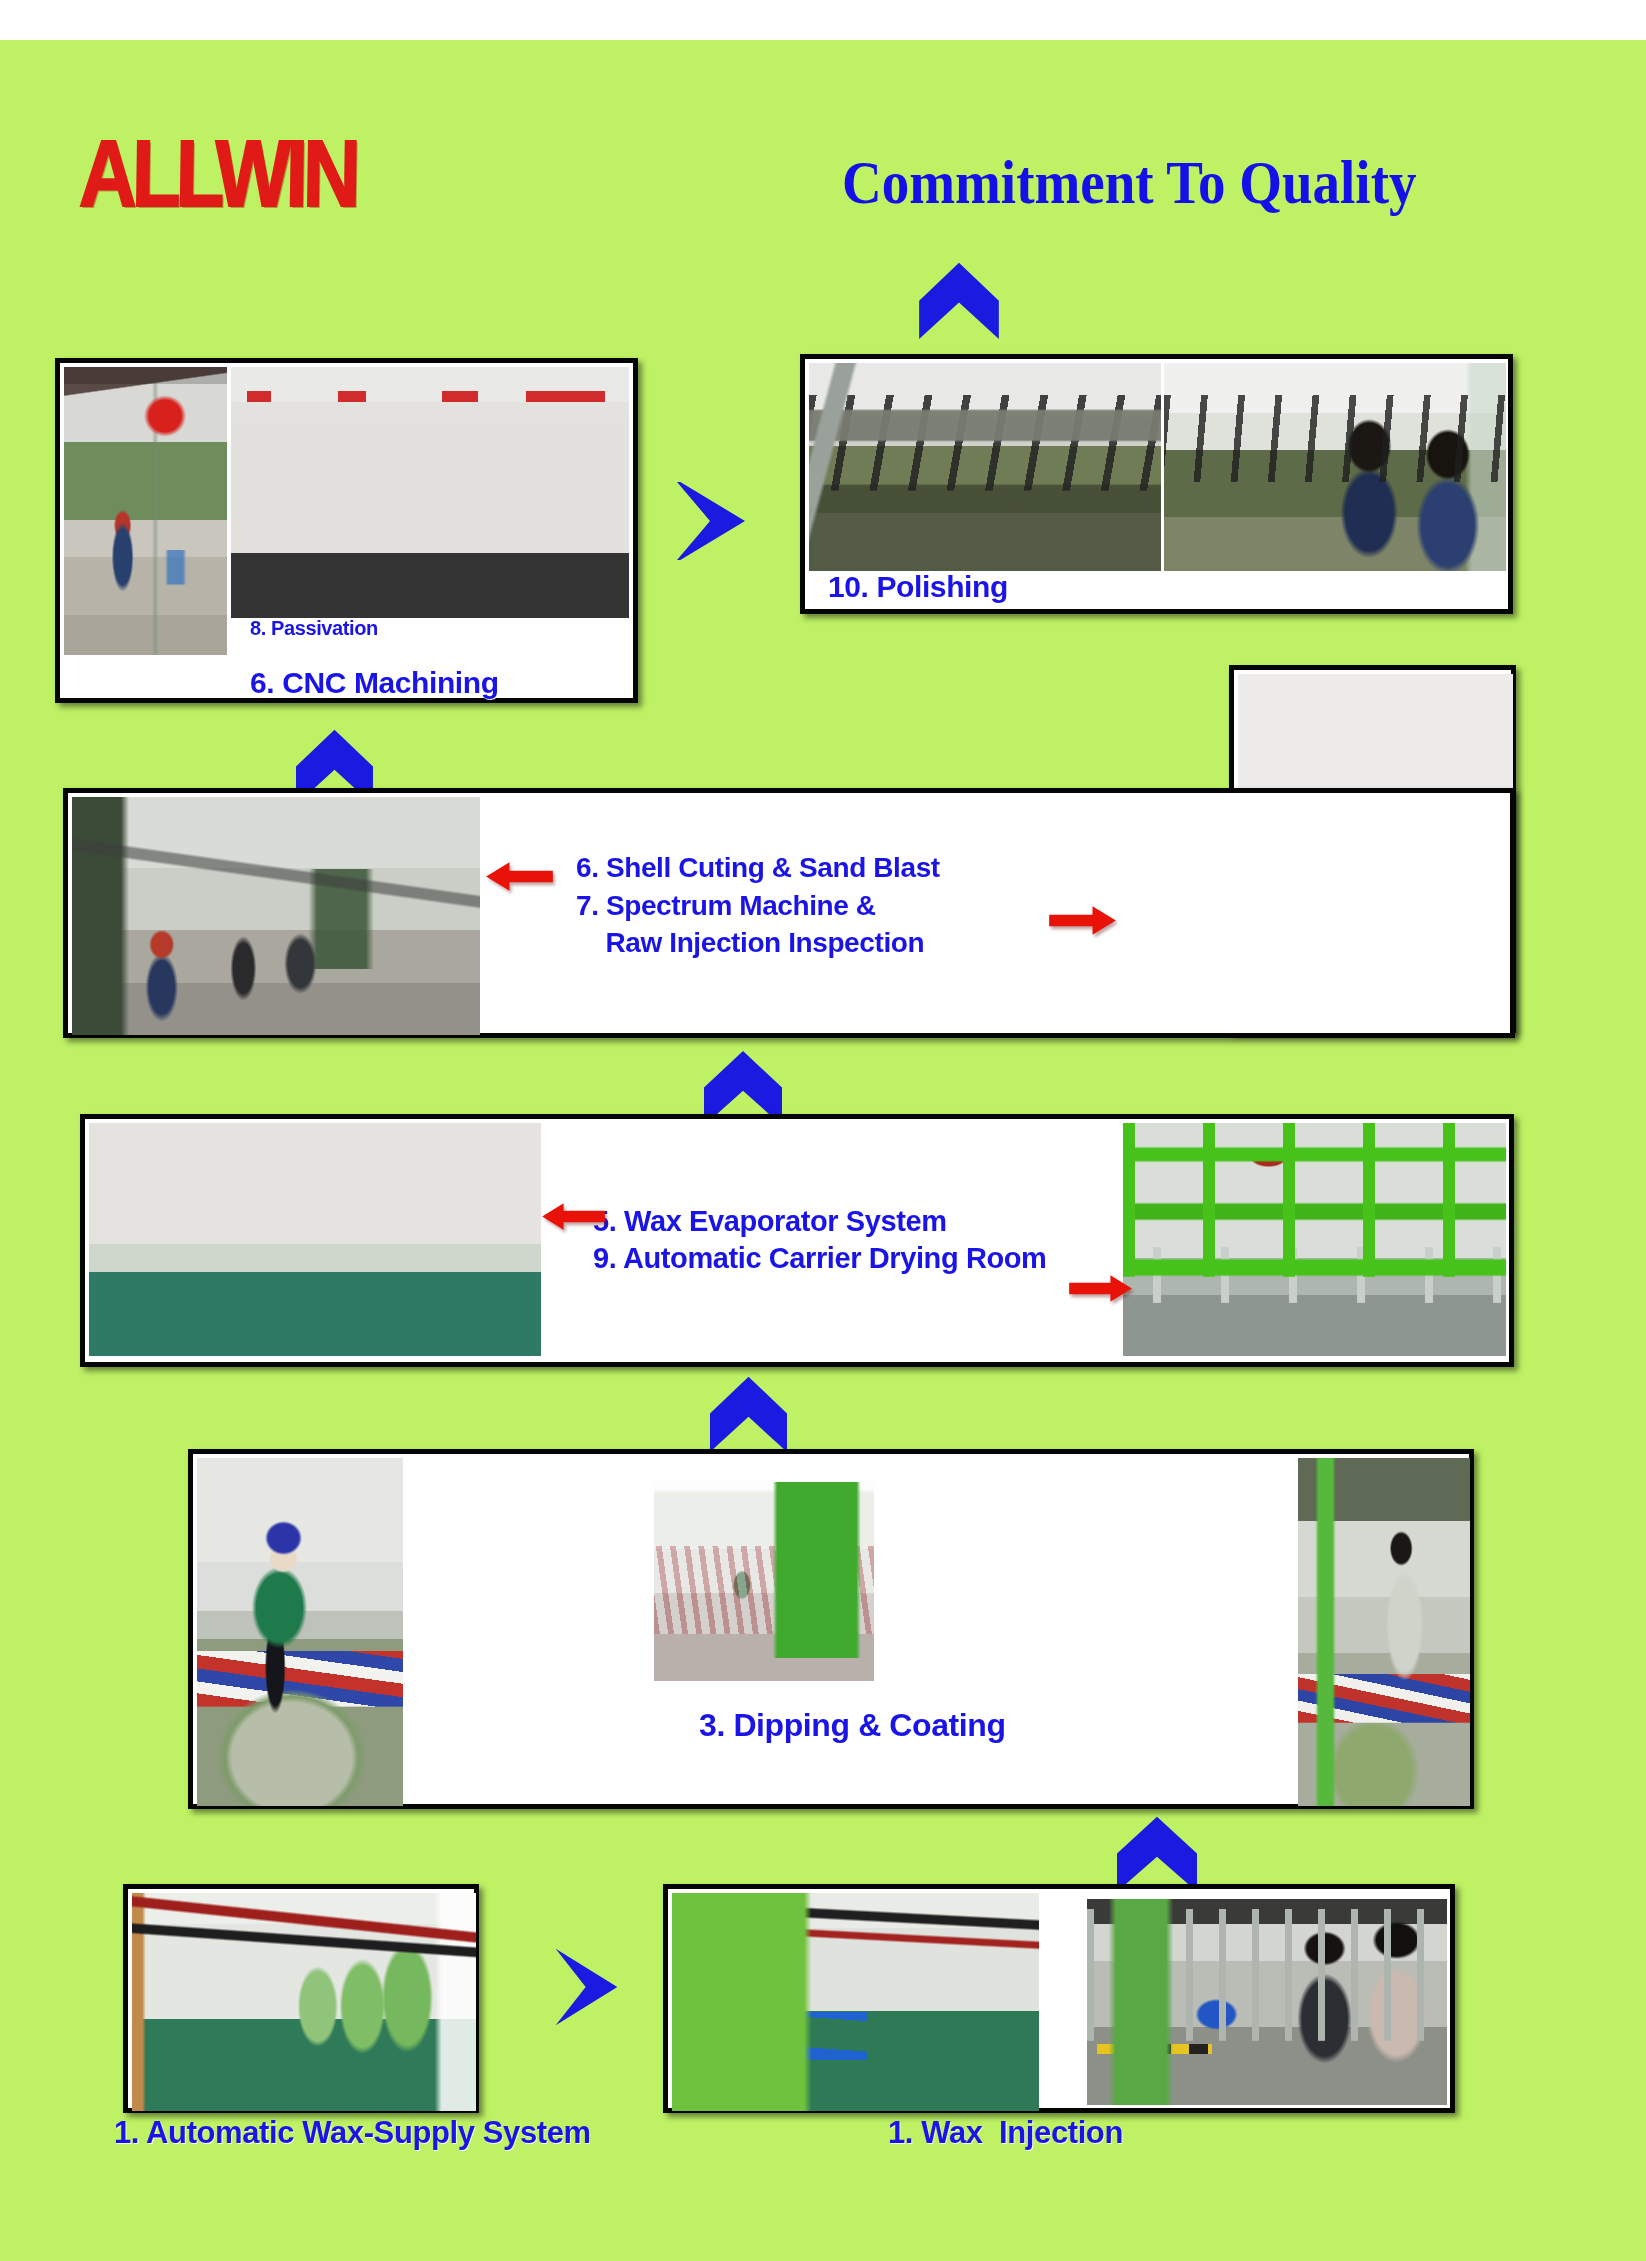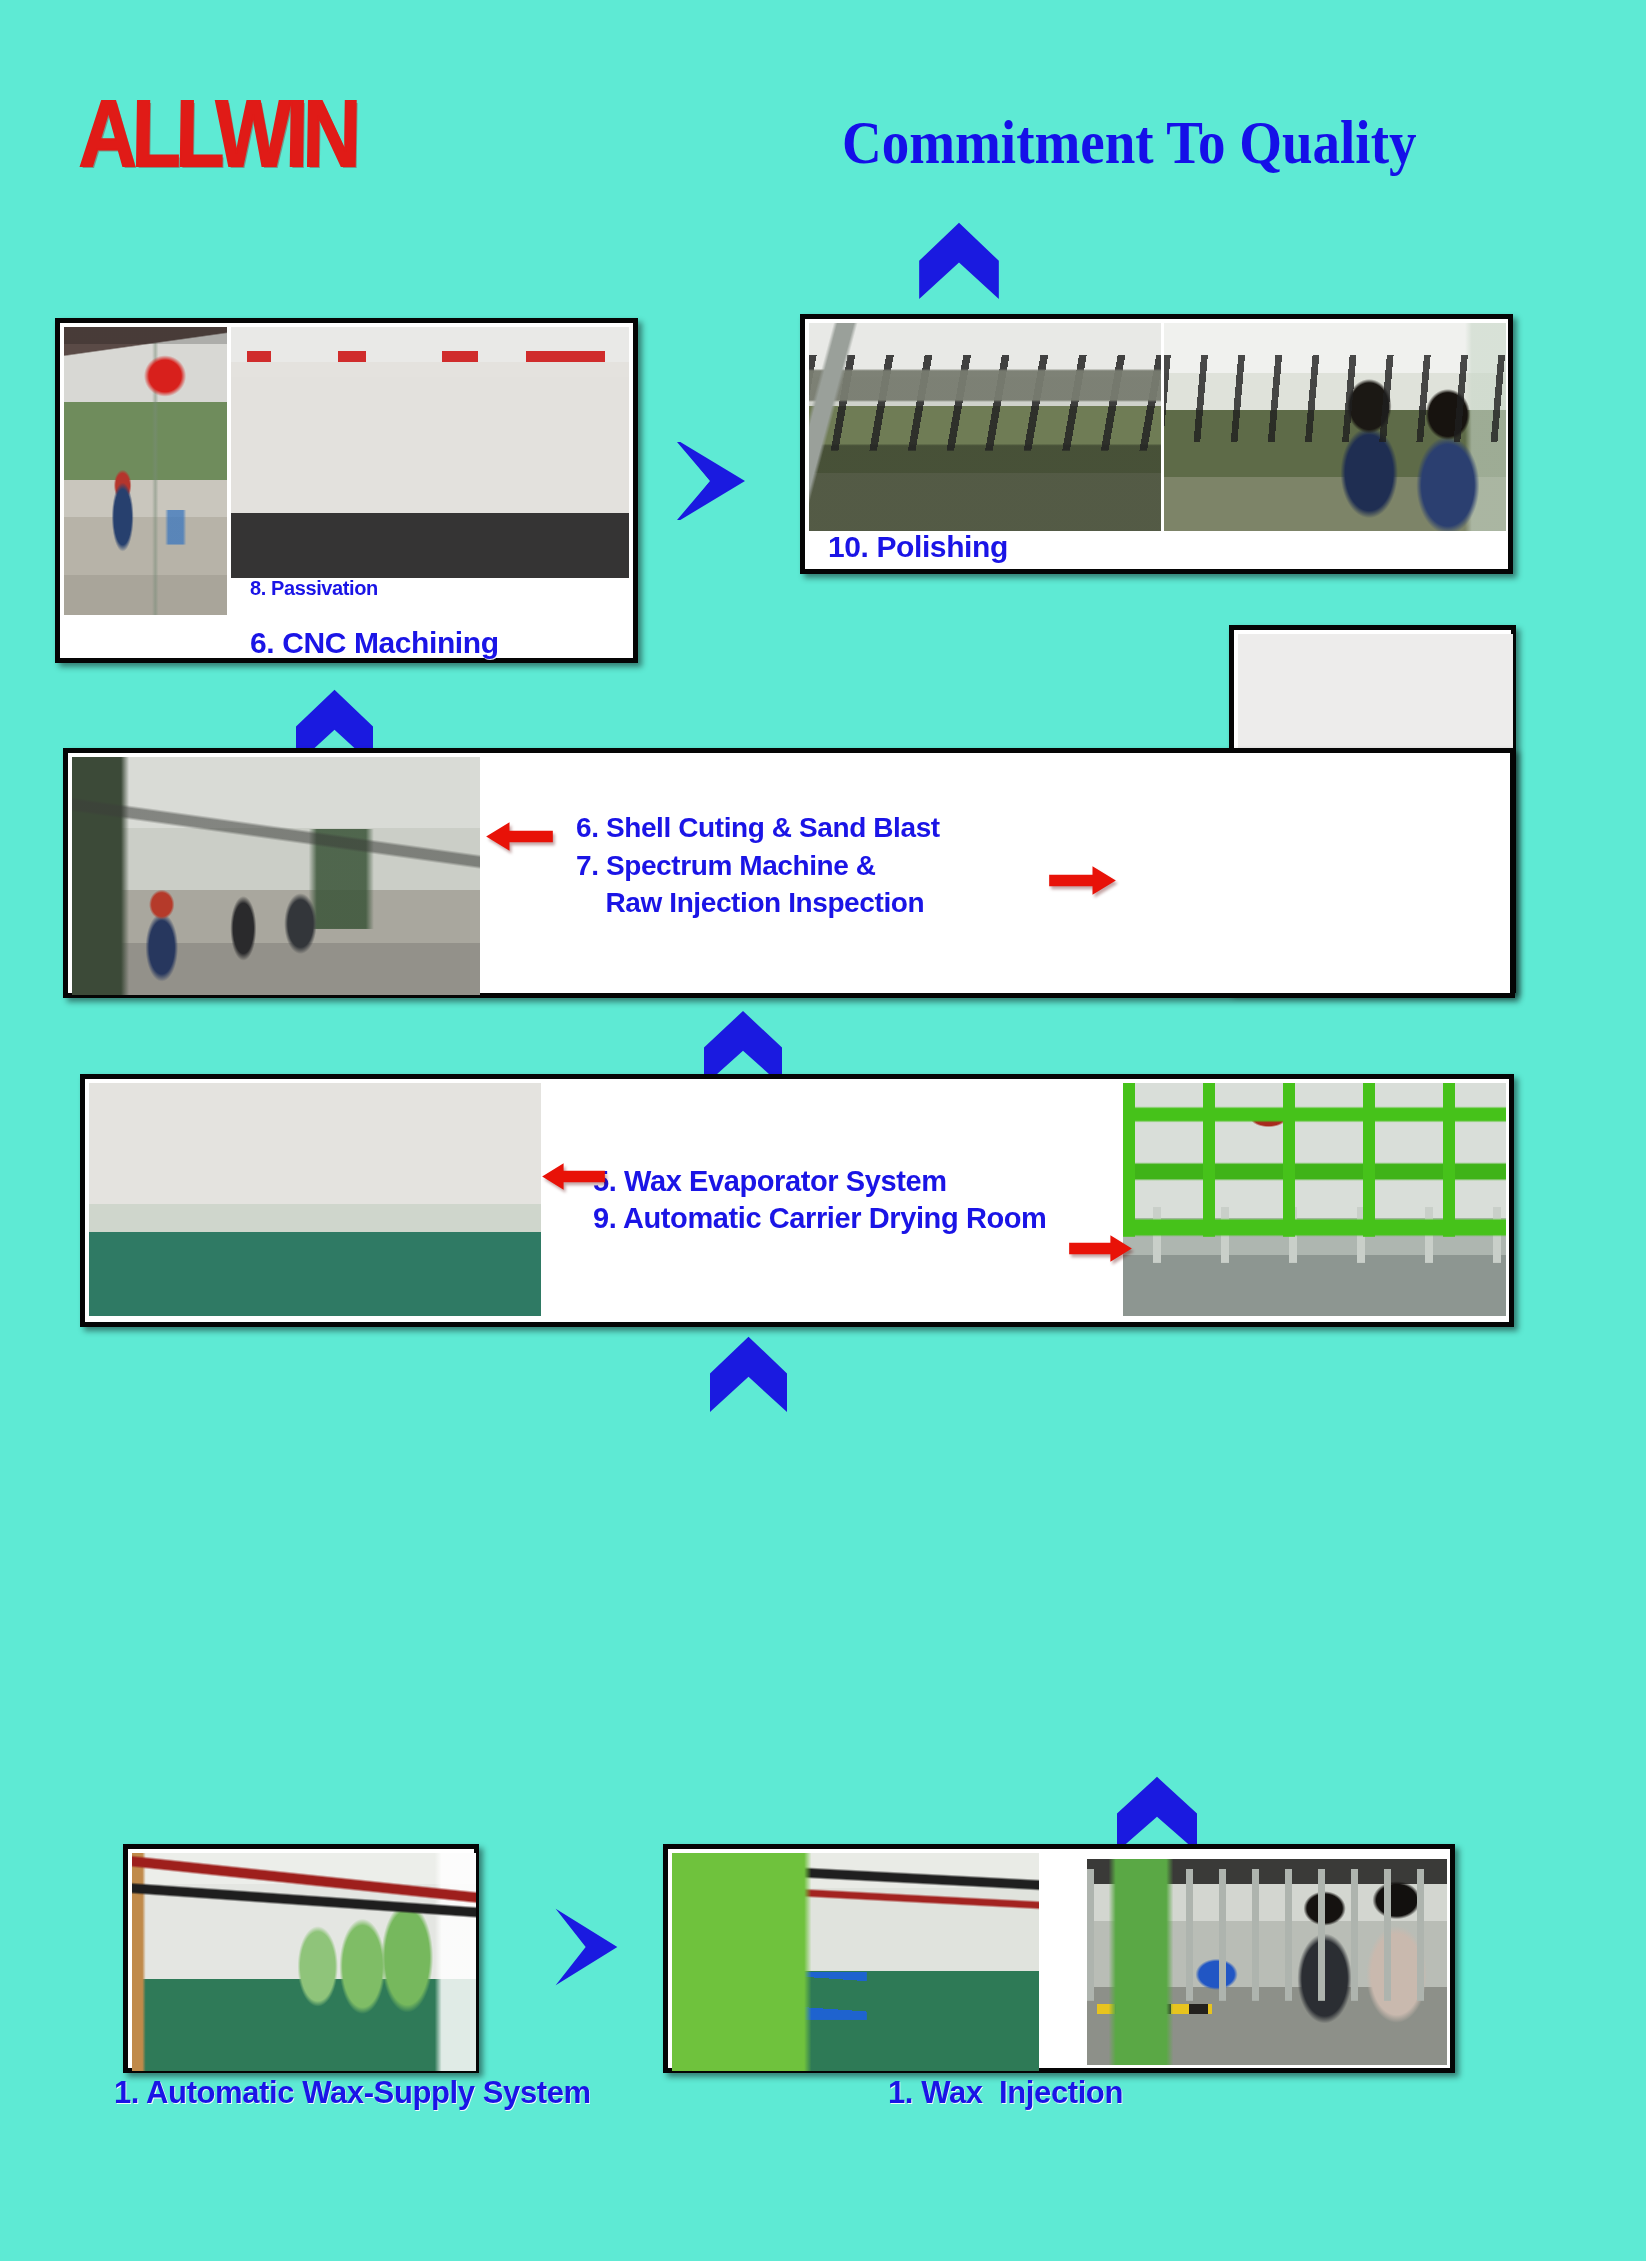--- a/index.html
+++ b/index.html
@@ -2,21 +2,21 @@
 <html style="font-size:13.3px"><head>
 <meta charset="utf-8">
 <title>ALLWIN Commitment To Quality</title>
 <style>
   html,body{margin:0;padding:0;background:#ffffff;}
   body{
     width:1647px;height:2261px;position:relative;
     font-family:"Liberation Sans",sans-serif;
     overflow:hidden;
   }
-  .page{position:absolute;inset:0;background:#5eead4;}
+  .page{position:absolute;inset:0;background:#bef264;margin-top:40px;}
 
   
   #logo{
     position:absolute;left:80px;top:80px;
     font-family:"Liberation Sans",sans-serif;
     font-size:80px;font-weight:bold;
     letter-spacing:-5px;
     color:#e01b17;
     transform:scaleY(1.18) skewX(-1deg);
     transform-origin:left top;
@@ -448,20 +448,26 @@
       <polygon points="76,20 50,4 50,13 0,13 0,27 50,27 50,36" fill="#e81208"></polygon>
     </svg>
   </div>
 
   <div class="chev" style="left:710px;top:1335px;">
     <svg width="77" height="77" viewBox="0 0 92 92" aria-hidden="true">
       <polygon points="46,2 92,46 92,92 46,50 0,92 0,46" fill="#1a1ae0"></polygon>
     </svg>
   </div>
 
+  <div class="panel" style="left:188px;top:1409px;width:1286px;height:360px;">
+    <div class="photo ph-dip1" style="left:4.2px;top:4.2px;width:206px;height:348px;"></div>
+    <div class="photo ph-dip2" style="left:461px;top:27px;width:220px;height:200px;"></div>
+    <div class="photo ph-dip3" style="left:1105px;top:4.2px;width:172px;height:348px;"></div>
+    <div class="cap" style="left:506px;top:253px;font-size:32px;">3. Dipping &amp; Coating</div>
+  </div>
 
   <div class="chev" style="left:1117px;top:1775px;">
     <svg width="80" height="77" viewBox="0 0 96 92" aria-hidden="true">
       <polygon points="48,2 96,46 96,92 48,50 0,92 0,46" fill="#1a1ae0"></polygon>
     </svg>
   </div>
 
   <div class="panel" style="left:123px;top:1844px;width:356px;height:229px;">
     <div class="photo ph-waxsupply" style="left:4.2px;top:4.2px;width:344px;height:218px;"></div>
   </div>

